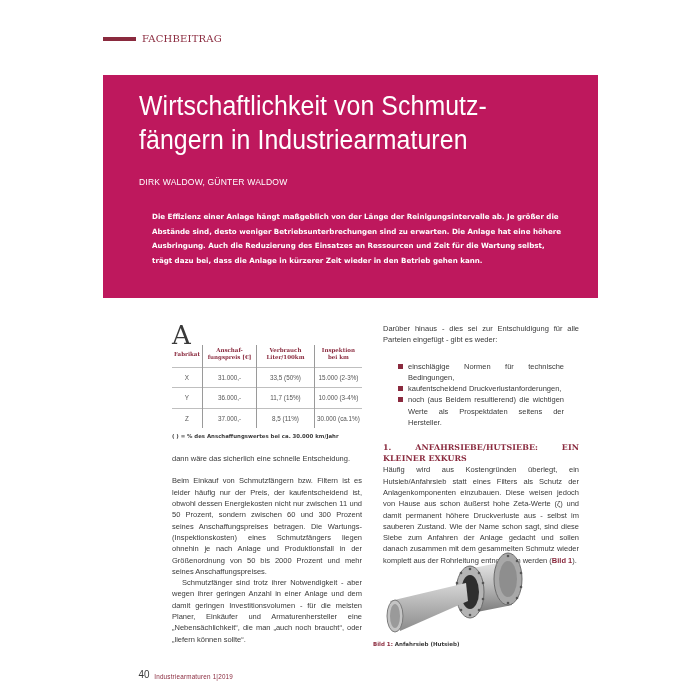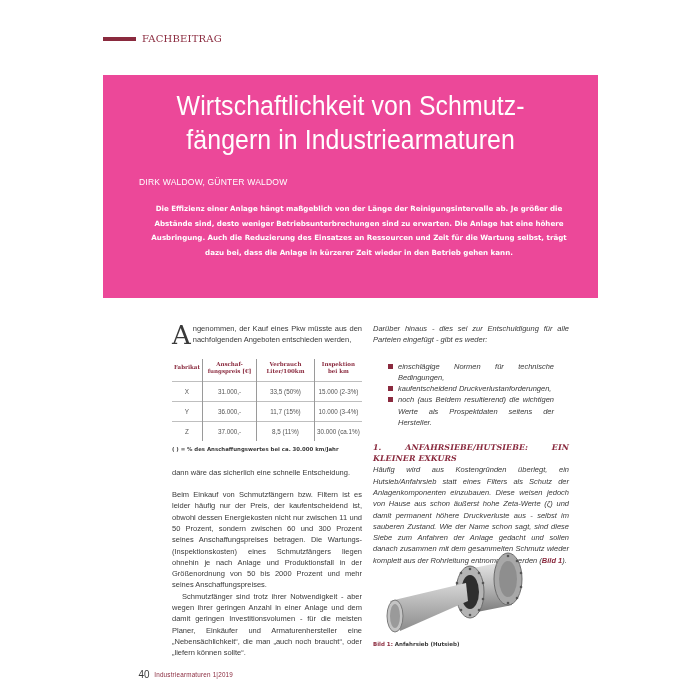--- a/index.html
+++ b/index.html
@@ -3,32 +3,32 @@
   <meta charset="utf-8">
   <style>
     html, body { margin: 0; padding: 0; background: #ffffff; }
     body { width: 700px; height: 700px; position: relative; overflow: hidden;
            font-family: "Liberation Sans", sans-serif; color: #3a3a3a; }
 
     .kicker { position: absolute; left: 103px; top: 33px; display: flex; align-items: center; }
     .kicker-bar { width: 33px; height: 4px; background: #8a2a3e; margin-right: 6px; }
     .kicker-label { font-family: "DejaVu Serif", serif; font-size: 10px; color: #8a2a3e; letter-spacing: 0.2px; }
 
-    .hero { position: absolute; left: 103px; top: 75px; width: 495px; height: 223px; background: #ec4899; text-align: center; }
+    .hero { position: absolute; left: 103px; top: 75px; width: 495px; height: 223px; background: #be185d; }
     .hero-title { position: absolute; left: 36px; top: 14px; width: 460px; font-family: "Liberation Sans", sans-serif;
                   font-size: 27px; line-height: 34px; color: #ffffff; font-weight: normal; letter-spacing: 0.1px;
                   transform: scaleX(0.92); transform-origin: left top; }
     .hero-authors { position: absolute; left: 36px; top: 101px; font-size: 9.5px; color: #ffffff; letter-spacing: 0.2px;
                     transform: scaleX(0.9); transform-origin: left top; }
     .hero-lead { position: absolute; left: 36px; top: 122px; width: 440px; font-size: 7.1px; line-height: 14.6px;
                  color: #ffffff; font-weight: bold; font-family: "DejaVu Sans", sans-serif; }
-    .hero-lead p { margin: 5px; }
+    .hero-lead p { margin: 13px; }
 
     .col-left { position: absolute; left: 172px; top: 323px; width: 190px; font-size: 7.5px; line-height: 11.3px; text-align: justify; }
-    .col-right { position: absolute; left: 373px; top: 323px; width: 196px; font-size: 7.5px; line-height: 11.3px; text-align: justify; font-style: italic; }
+    .col-right { position: absolute; left: 383px; top: 323px; width: 196px; font-size: 7.5px; line-height: 11.3px; text-align: justify; }
     p { margin: 0; }
 
     .dropcap-para { position: relative; }
     .dropcap { float: left; font-family: "DejaVu Serif", serif; font-size: 26px; line-height: 20px; margin: 2px 2px 0 0; color: #3a3a3a; }
 
     table.cmp { border-collapse: collapse; margin-top: 13px; width: 190px; font-size: 6.3px; }
     table.cmp th { font-family: "DejaVu Serif", serif; color: #8a2a3e; font-weight: bold; font-size: 5.5px; line-height: 7px;
                    padding: 2px 2px 6px 2px; text-align: center; }
     table.cmp td { text-align: center; padding: 4px 2px; color: #555555; border-top: 1px solid #bfbfbf; }
     table.cmp th + th, table.cmp td + td { border-left: 1px solid #9a9a9a; }
@@ -42,21 +42,21 @@
     ul.bullets li::before { content: ""; position: absolute; left: 0; top: 3px; width: 5px; height: 5px; background: #8a2a3e; }
 
     .section-head { font-family: "DejaVu Serif", serif; font-weight: bold; color: #8a2a3e; font-size: 7.9px; line-height: 10.5px;
                     letter-spacing: 0.1px; }
     .fig-ref { color: #8a2a3e; font-weight: bold; }
 
     .figure { position: absolute; left: 380px; top: 543px; width: 160px; height: 96px; }
     .caption { position: absolute; left: 373px; top: 641px; font-family: "DejaVu Sans", sans-serif; font-size: 5.5px; font-weight: bold; color: #3a3a3a; }
     .caption .cap-label { color: #8a2a3e; }
 
-    .footer { position: absolute; left: 138px; top: 668px; display: flex; align-items: center; }
+    .footer { position: absolute; left: 138px; top: 668px; display: flex; align-items: flex-end; }
     .page-num { font-size: 11px; color: #3a3a3a; margin-right: 4px; transform: scaleX(0.9); }
     .footer-mag { font-size: 6.3px; color: #8a2a3e; letter-spacing: 0.2px; }
   </style>
 </head>
 <body>
 
 <div class="kicker">
   <div class="kicker-bar"></div>
   <span class="kicker-label">FACHBEITRAG</span>
 </div>
@@ -67,21 +67,21 @@
     <div>fängern in Industriearmaturen</div>
   </div>
   <div class="hero-authors">DIRK WALDOW, GÜNTER WALDOW</div>
   <div class="hero-lead">
     <p>Die Effizienz einer Anlage hängt maßgeblich von der Länge der Reinigungsintervalle ab. Je größer die Abstände sind, desto weniger Betriebsunterbrechungen sind zu erwarten. Die Anlage hat eine höhere Ausbringung. Auch die Reduzierung des Einsatzes an Ressourcen und Zeit für die Wartung selbst, trägt dazu bei, dass die Anlage in kürzerer Zeit wieder in den Betrieb gehen kann.</p>
   </div>
 </div>
 
 <div class="col-left">
   <p class="dropcap-para">
-    <span class="dropcap">A</span><span>ngenommen, der Kauf eines Pkw müsste aus den nachfolgenden Angeboten entschieden werden,</span>
+    <span class="dropcap">A</span>
   </p>
 
   <table class="cmp">
     <thead>
       <tr>
         <th>Fabrikat</th>
         <th>Anschaf-fungspreis [€]</th>
         <th>Verbrauch Liter/100km</th>
         <th>Inspektion bei km</th>
       </tr>

